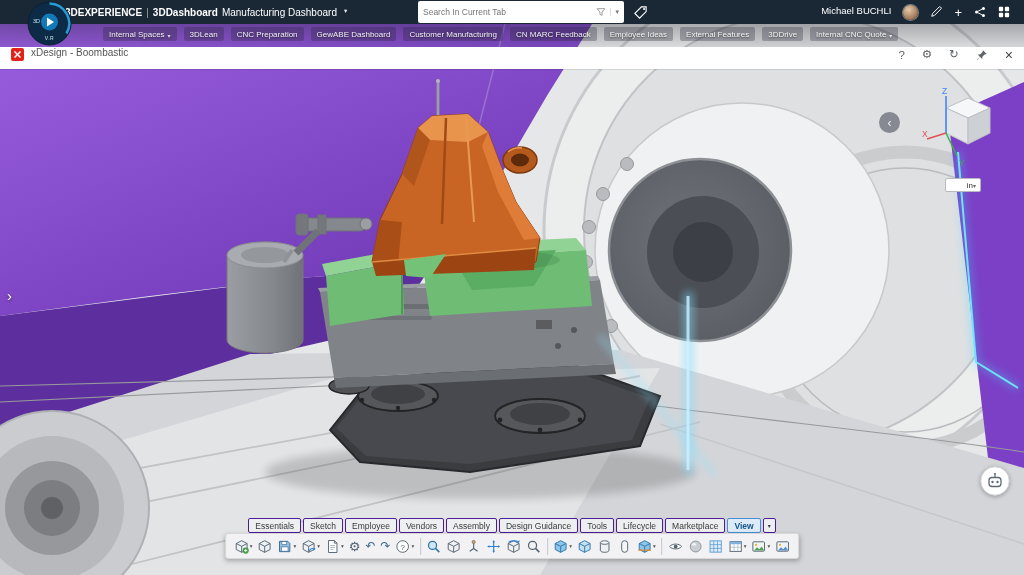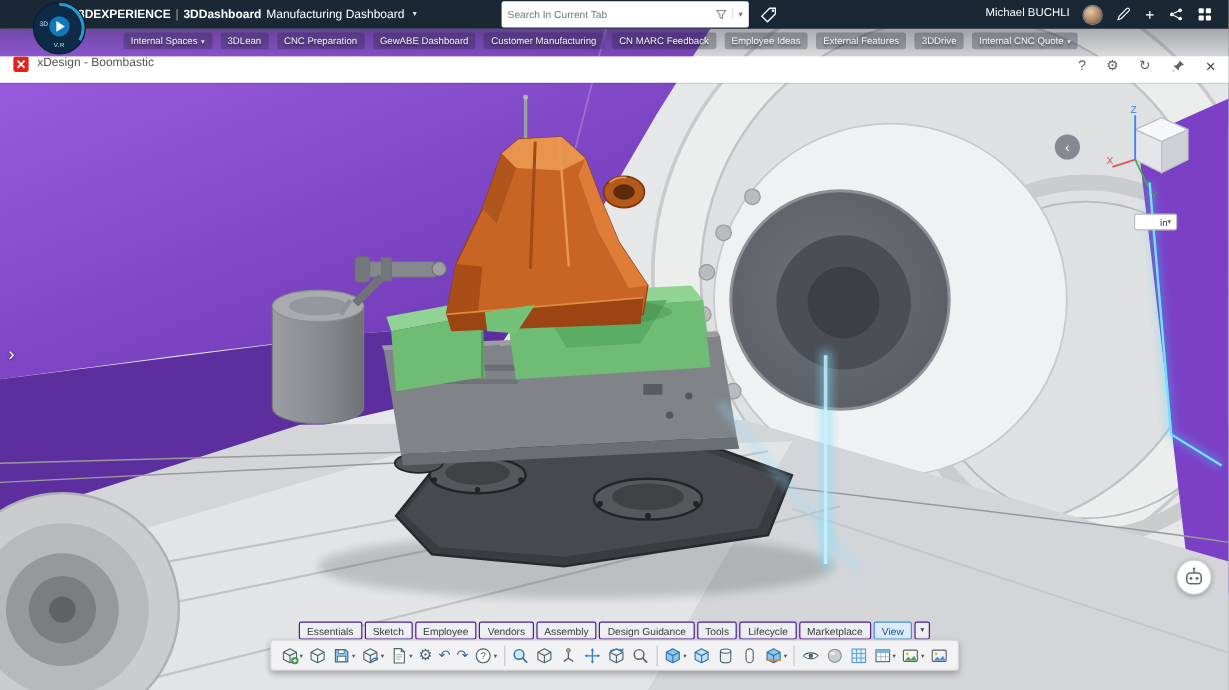--- a/index.html
+++ b/index.html
@@ -39,21 +39,21 @@
 
   .expander{position:absolute;left:7px;top:287px;color:#fff;font-size:15px;z-index:10;text-shadow:0 1px 3px rgba(0,0,0,.6)}
   .backbtn{position:absolute;left:879px;top:112px;width:21px;height:21px;border-radius:50%;background:rgba(62,66,80,.55);color:#f0f0f2;font-size:12px;display:flex;align-items:center;justify-content:center;z-index:10}
   .viewcube{position:absolute;left:922px;top:86px;z-index:10}
   .units{position:absolute;left:945px;top:178px;width:36px;height:14px;background:#fff;border:1px solid #b9babd;border-radius:2px;display:flex;align-items:center;justify-content:flex-end;padding:0 4px;font-size:8px;color:#333;z-index:10}
   .units .uc{font-size:6px;color:#666}
   .assistant{position:absolute;left:980px;top:466px;z-index:10;filter:drop-shadow(0 1px 2px rgba(0,0,0,.3))}
 
   .ribbon{position:absolute;top:518px;left:0;right:0;display:flex;justify-content:center;gap:2px;z-index:22}
   .rtab{font-size:8.5px;color:#3a3a3a;background:rgba(237,238,240,.97);border:1px solid #4c1d95;padding:1.5px 6px;border-radius:2px;white-space:nowrap}
-  .rtab.active{background:#ddeaf8;border-color:#4a8fd2;color:#15558f;font-weight:400}
+  .rtab.active{background:#ddeaf8;border-color:#4a8fd2;color:#15558f;font-weight:700}
   .rmore{padding:1.5px 4px;font-size:6px;display:flex;align-items:center}
 
   .toolbar{position:absolute;top:533px;left:50%;transform:translateX(-50%);height:26px;background:#f2f2f4;border:1px solid #d8d8da;border-radius:3px;display:flex;align-items:center;padding:0 5px;z-index:22;box-shadow:0 2px 5px rgba(0,0,0,.28)}
   .tbtn{display:flex;align-items:center;gap:1px;height:22px;padding:0 2.5px;background:transparent;border:0;border-radius:2px}
   .ticon{display:flex;align-items:center}
   .gl{font-family:"DejaVu Sans",sans-serif;line-height:1}
   .caret{font-size:5.5px;color:#555}
   .tsep{width:1px;height:17px;background:#c7c7ca;margin:0 3px}
 </style>
 </head>

